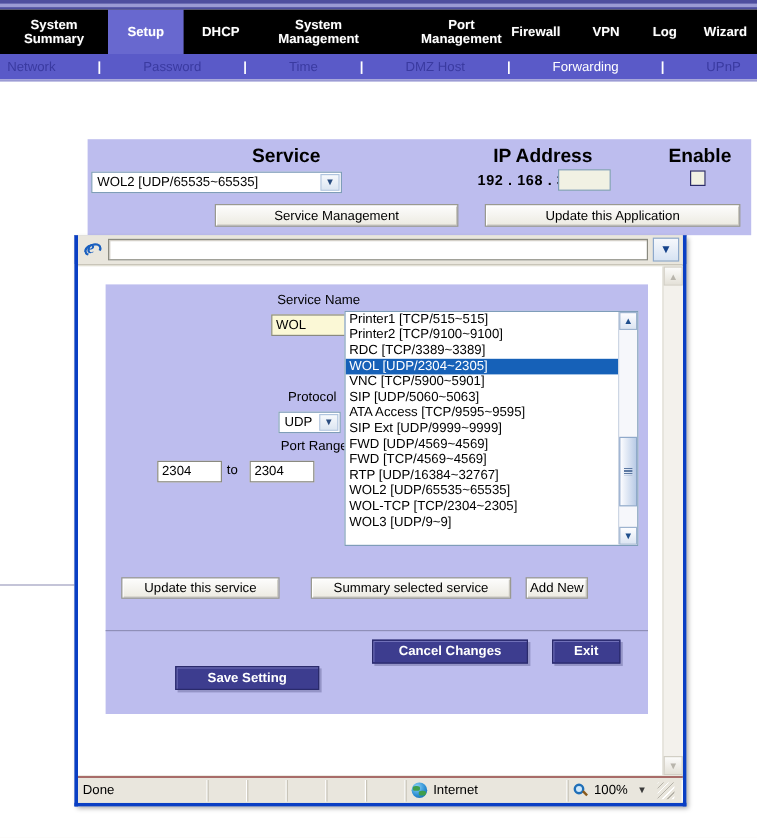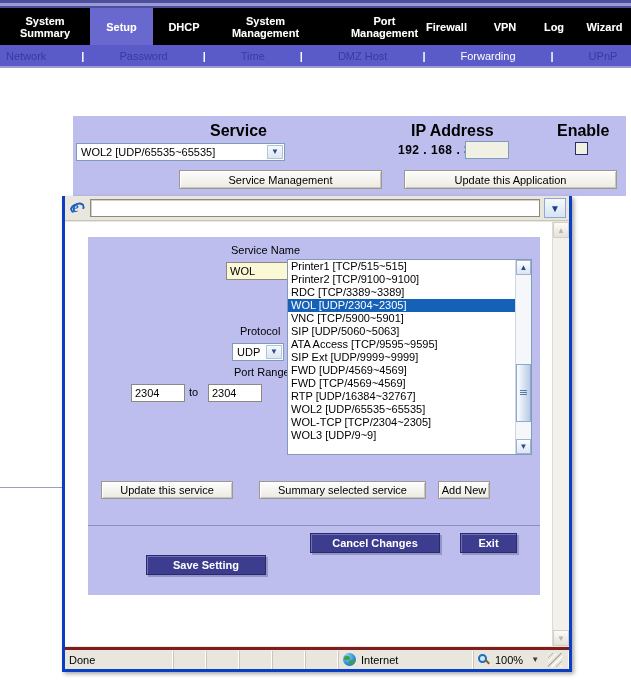--- a/index.html
+++ b/index.html
@@ -211,21 +211,21 @@
     display:flex; align-items:center; justify-content:center;
     box-shadow: inset 1px 1px 0 #7070b8, 2px 2px 0 #9494c6;
   }
   #btn-save   { left:58px;  top:296px; width:120px;margin-top:22px; }
   #btn-cancel { left:222px; top:296px; width:130px; }
   #btn-exit   { left:372px; top:296px; width:57px; }
 
   
   .ie-status {
     position:absolute; left:0; bottom:0; width:100%; height:22px;
-    background:#e9e6dd; border-top:3px solid #7f1d1d;
+    background:#e9e6dd; border-top:1px solid #7f1d1d;
     display:flex; align-items:center; box-sizing:border-box;
   }
   .st-cell { height:18px; border-left:1px solid #c9c5b9; border-right:1px solid #ffffff;
              display:flex; align-items:center; font-size:11px; color:#000; padding:0 4px; box-sizing:border-box; }
   .st-done { width:108px; border-left:none; }
   .st-small{ width:33px; }
   .st-zone { flex:1 1 auto; justify-content:flex-start; }
   .st-zoom { width:96px; justify-content:flex-start; }
   .globe {
     width:13px; height:13px; border-radius:50%;

